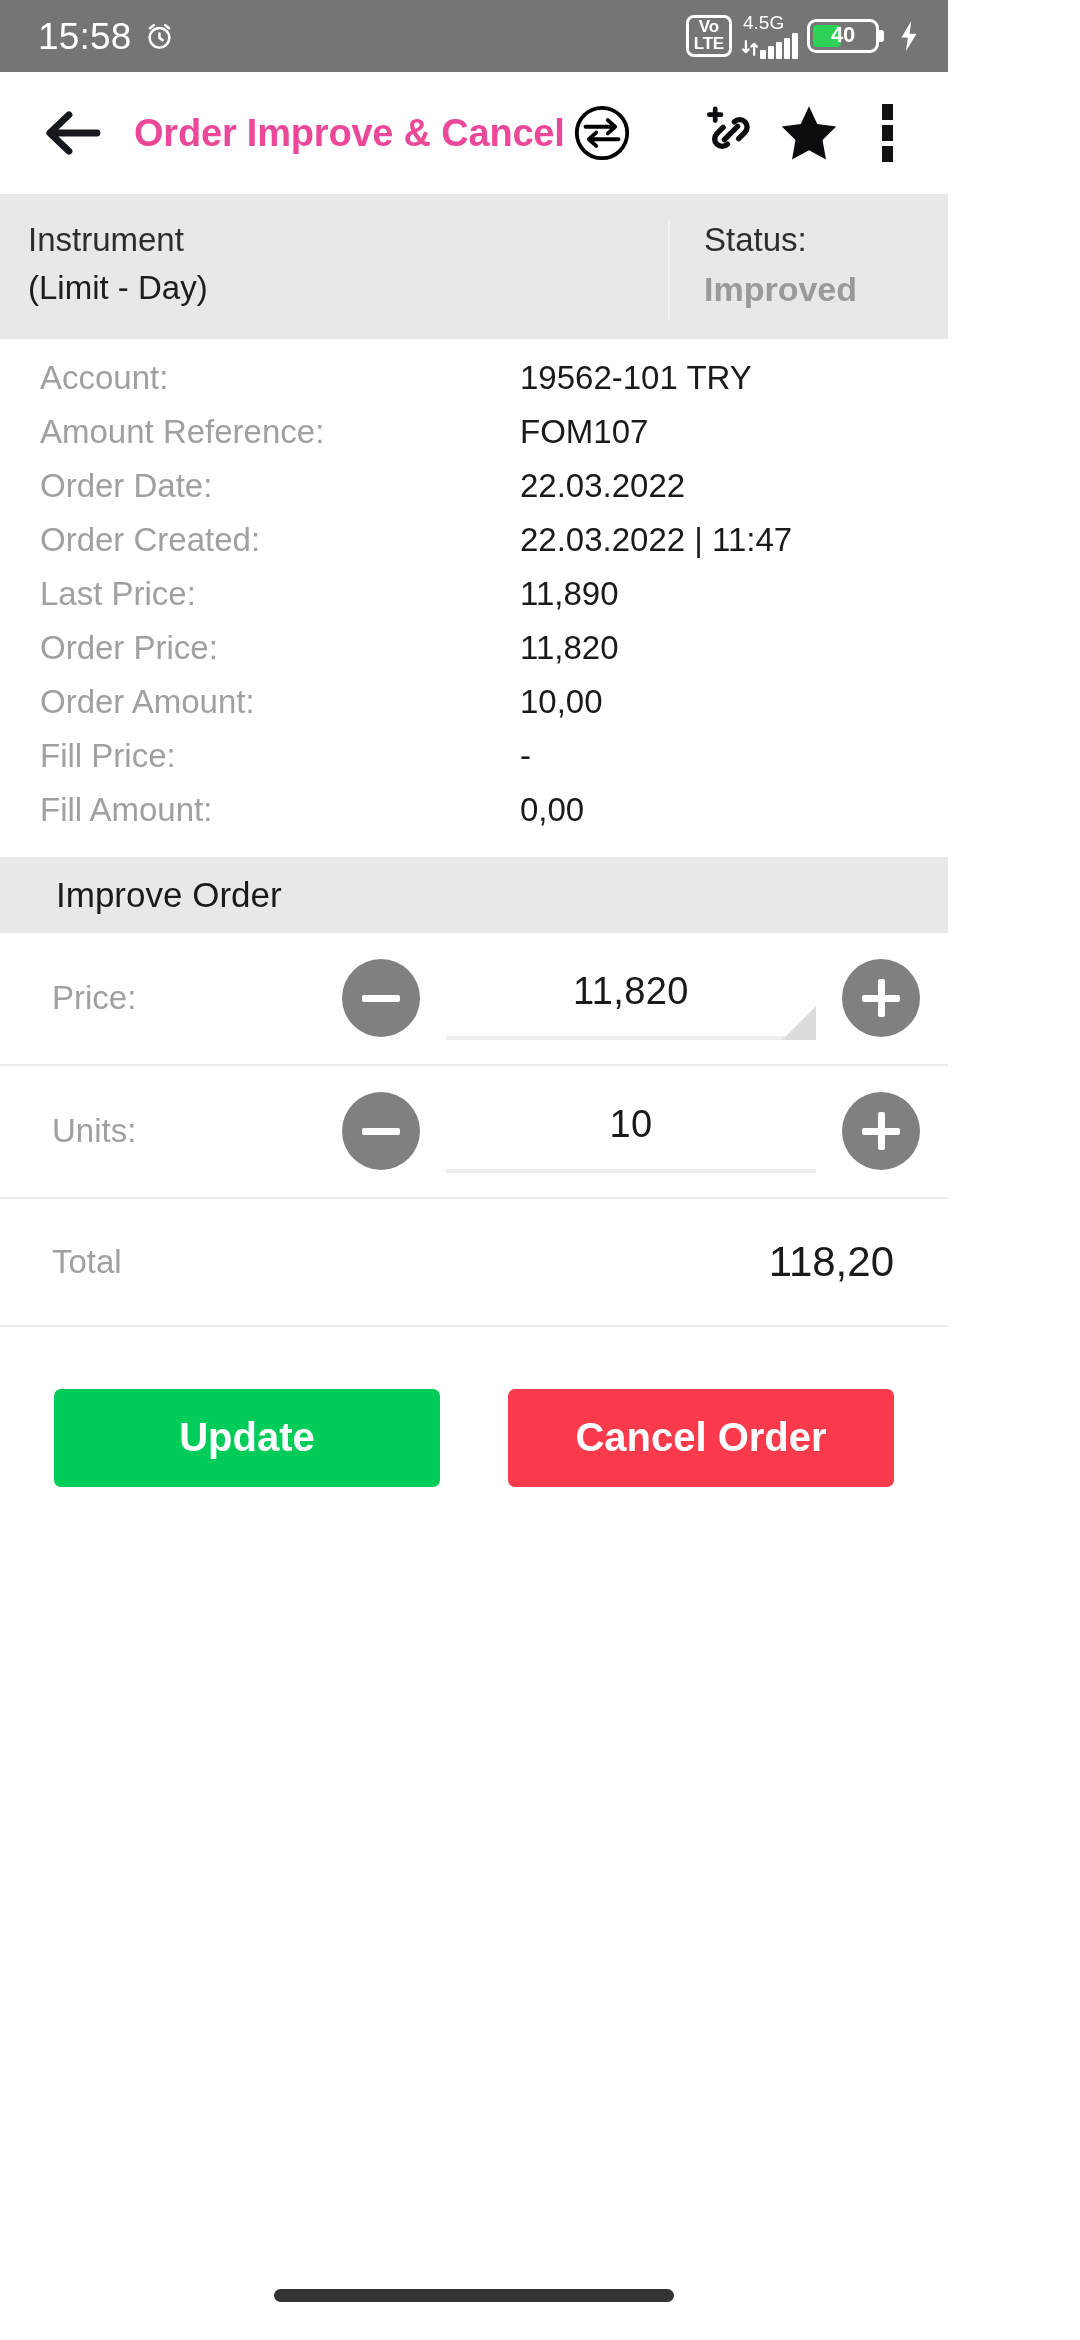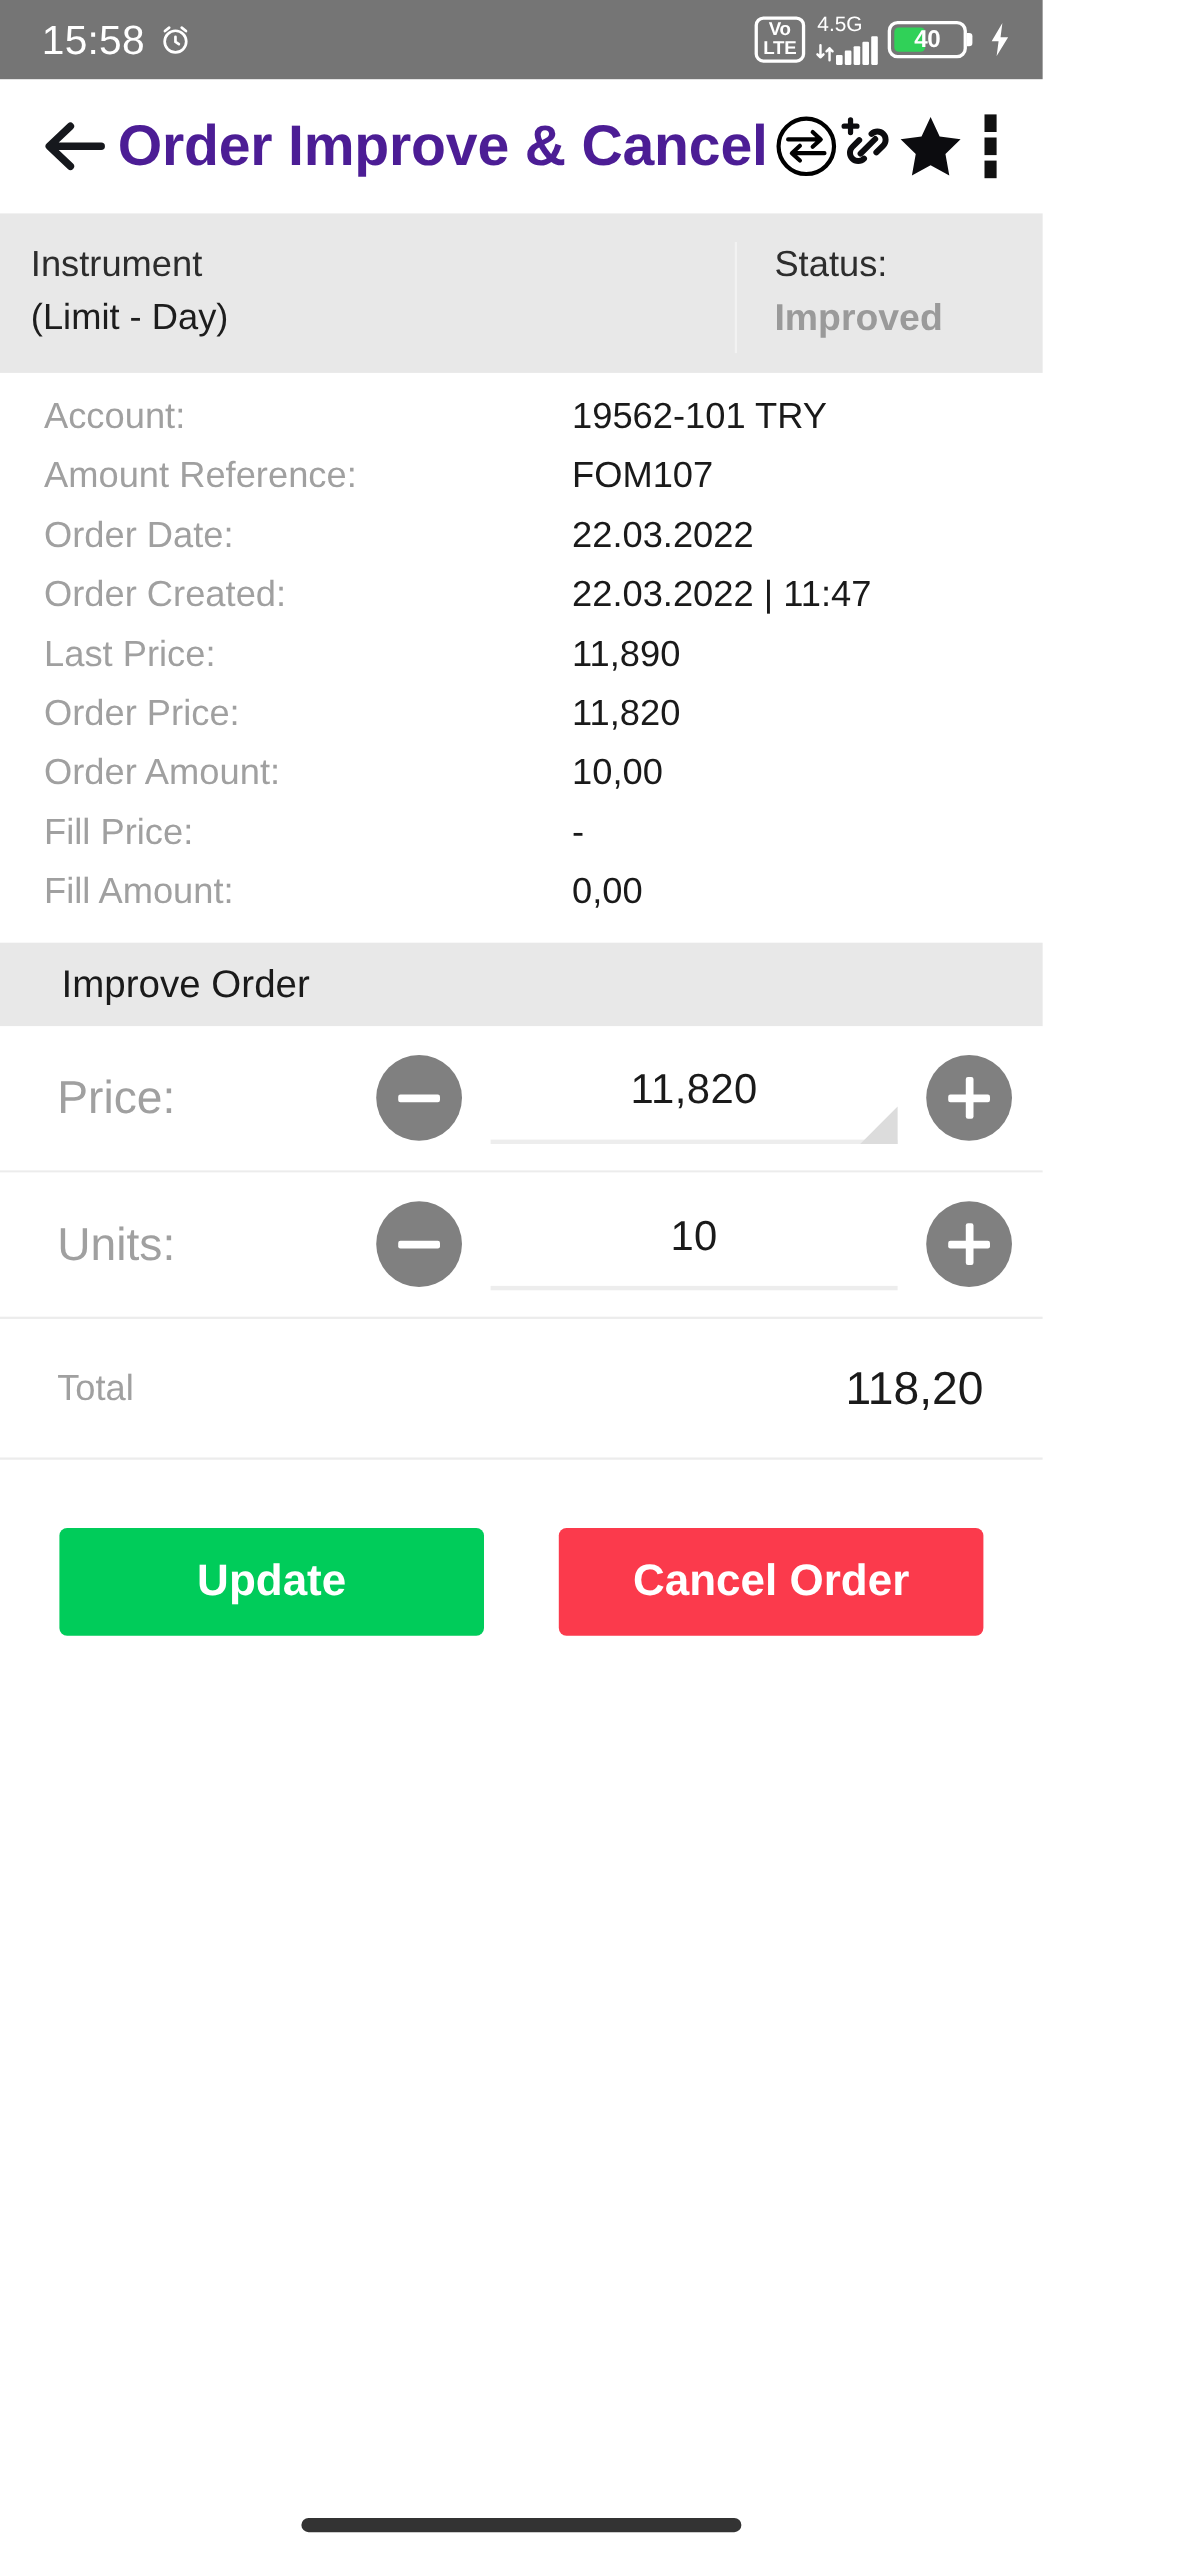--- a/index.html
+++ b/index.html
@@ -108,24 +108,24 @@
   
   .app-bar {
     height: 122px;
     background: #ffffff;
     display: flex;
     align-items: center;
     padding: 0 22px 0 40px;
   }
   .back-btn { width: 66px; height: 66px; display: flex; align-items: center; justify-content: center; cursor: pointer; }
   .app-title {
-    font-size: 52px;
+    font-size: 38px;
     font-weight: bold;
-    color: #4c1d95;
-    margin-left: 11px;
+    color: #ec4899;
+    margin-left: 28px;
     white-space: nowrap;
     letter-spacing: -0.2px;
   }
   .swap-icon { margin-left: 6px; width: 62px; height: 62px; display: flex; align-items: center; justify-content: center; cursor: pointer; }
   .ab-spacer { flex: 1; }
   .ab-action {
     width: 78px; height: 78px;
     display: flex; align-items: center; justify-content: center;
     cursor: pointer;
   }
@@ -193,21 +193,21 @@
     height: 133px;
     display: flex;
     align-items: center;
     border-bottom: 2px solid #ececec;
     padding: 0 28px 0 52px;
     background: #ffffff;
     position: relative;
   }
   .stepper-label {
     width: 290px;
-    font-size: 42px;
+    font-size: 33px;
     color: #a0a0a0;
   }
   .circle-btn {
     width: 78px; height: 78px;
     border-radius: 50%;
     background: #808080;
     display: flex;
     align-items: center;
     justify-content: center;
     flex: 0 0 auto;

